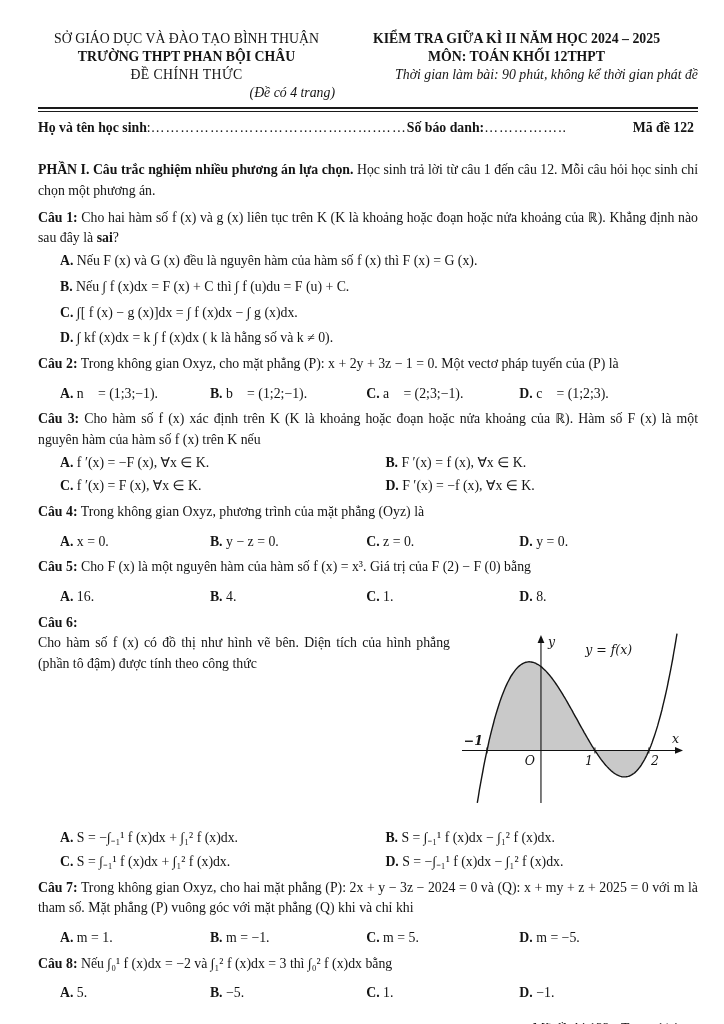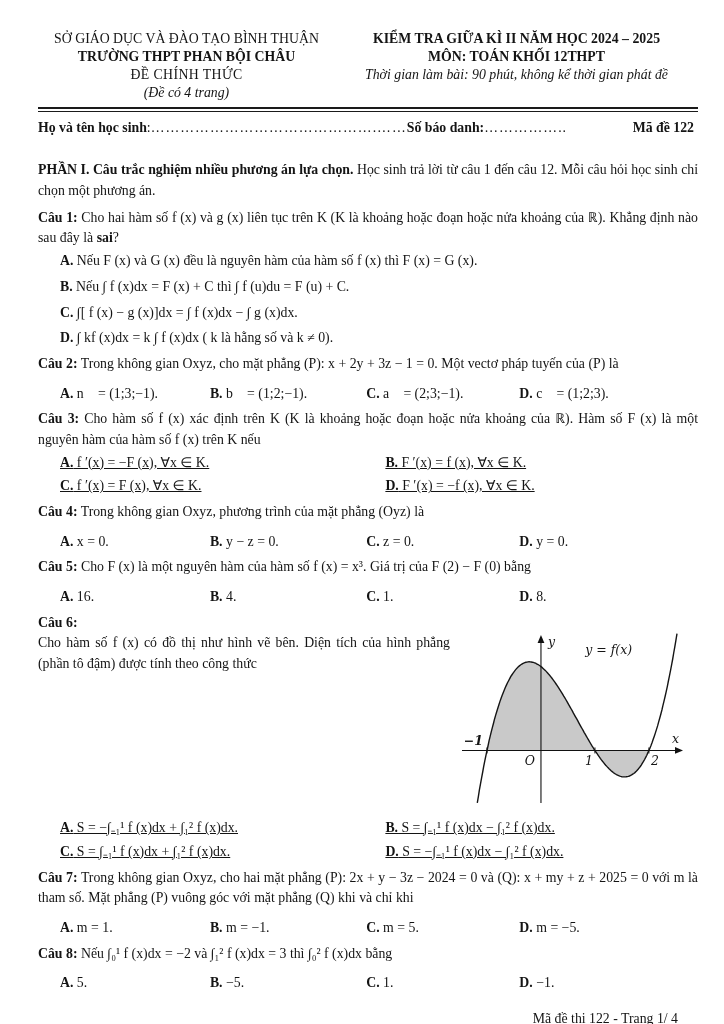--- a/index.html
+++ b/index.html
@@ -2,46 +2,46 @@
 <html><head>
 <meta charset="utf-8">
 <style>
   html,body{margin:0;padding:0;}
   body{
     width:724px;height:1024px;overflow:hidden;background:#ffffff;color:#141414;
     font-family:"Liberation Serif", serif;font-size:13.8px;line-height:1.5;
     box-sizing:border-box;padding:30px 26px 0 38px;
   }
   .b{font-weight:bold;}
-  .i{font-style:italic;}
+  .i{font-style:italic;text-align:right;}
   
   .hdr{display:flex;width:100%;}
   .hdr-left{width:45%;text-align:center;line-height:1.3;}
   .hdr-right{width:55%;text-align:center;line-height:1.3;}
   .hdr-left .l3{letter-spacing:.4px;}
   .rule{border-top:2px solid #1a1a1a;border-bottom:1px solid #1a1a1a;height:2px;margin:5px 0 6px 0;}
   
   .student{display:flex;align-items:baseline;white-space:nowrap;margin-bottom:22px;}
   .student .dots{letter-spacing:1px;}
   .student .code{margin-left:auto;padding-right:4px;}
   
   .part{text-align:justify;margin-bottom:6px;}
   
   .q{margin-bottom:5px;}
   .stem{text-align:justify;}
   .opts-1col .opt{padding-left:22px;margin:2px 0;}
   .opts-1col .opt.tall{margin:5px 0;}
   .opts-4col{display:grid;grid-template-columns:23.5% 24.5% 24% 28%;padding-left:22px;margin-top:9px;}
-  .opts-2col{display:grid;grid-template-columns:51% 49%;padding-left:22px;margin-top:2px;row-gap:3px;text-decoration:underline;}
+  .opts-2col{display:grid;grid-template-columns:51% 49%;padding-left:22px;margin-top:2px;row-gap:3px;}
   .opt-key{font-weight:bold;}
   
   .q6-row{display:flex;align-items:flex-start;}
   .q6-text{flex:1;padding-right:10px;text-align:justify;}
   .q6-fig{width:232px;padding-right:6px;}
-  .q6-opts{margin-top:6px;}
+  .q6-opts{margin-top:16px;}
   
   .footer{text-align:right;padding-right:20px;margin-top:15px;}
   svg text{font-family:"DejaVu Serif", serif;}
 </style>
 </head>
 <body>
 
 <div class="hdr">
   <div class="hdr-left">
     <div>SỞ GIÁO DỤC VÀ ĐÀO TẠO BÌNH THUẬN</div>

